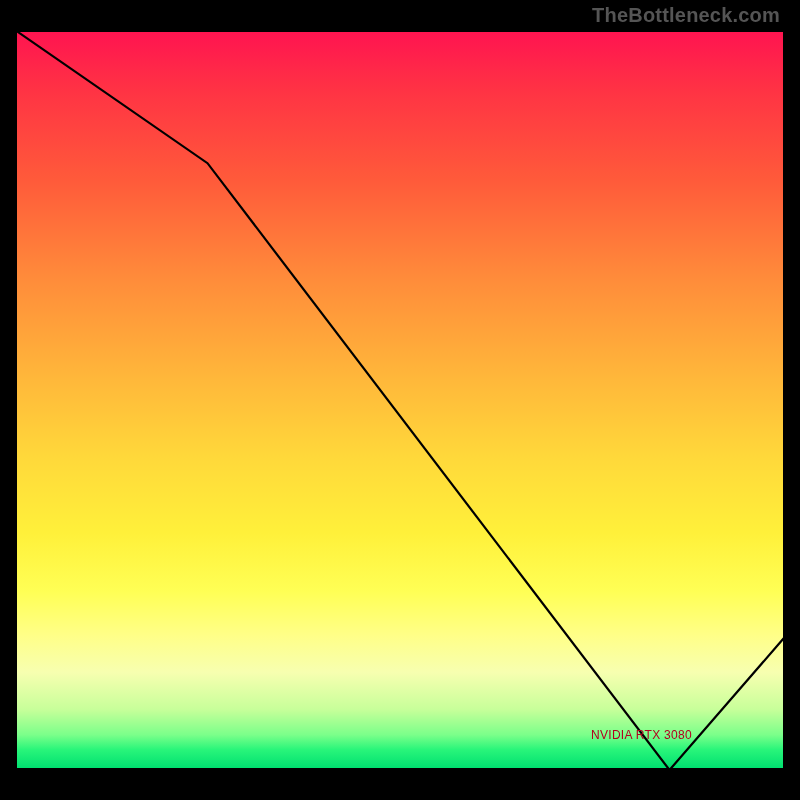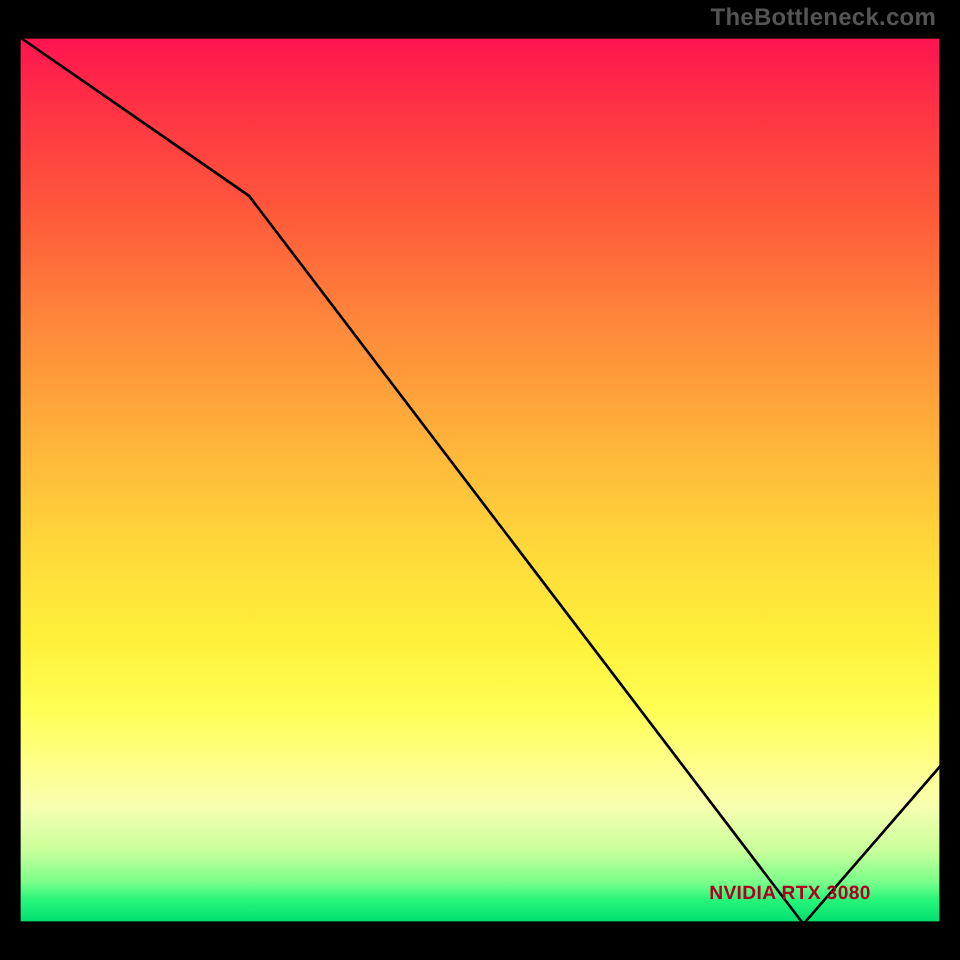--- a/index.html
+++ b/index.html
@@ -62,24 +62,24 @@
   .curve {
     position: absolute;
     left: 0;
     top: 0;
     width: 770px;
     height: 740px;
     pointer-events: none;
   }
   .bottom-label {
     position: absolute;
-    bottom: 16px;
+    bottom: 28px;
     color: #b00020;
-    font-size: 16px;
-    font-weight: 700;
+    font-size: 12px;
+    font-weight: 400;
     letter-spacing: 0.3px;
     white-space: nowrap;
   }
 </style>
 </head>
 <body>
 
 <div class="container">
 
   <div class="watermark">TheBottleneck.com</div>

